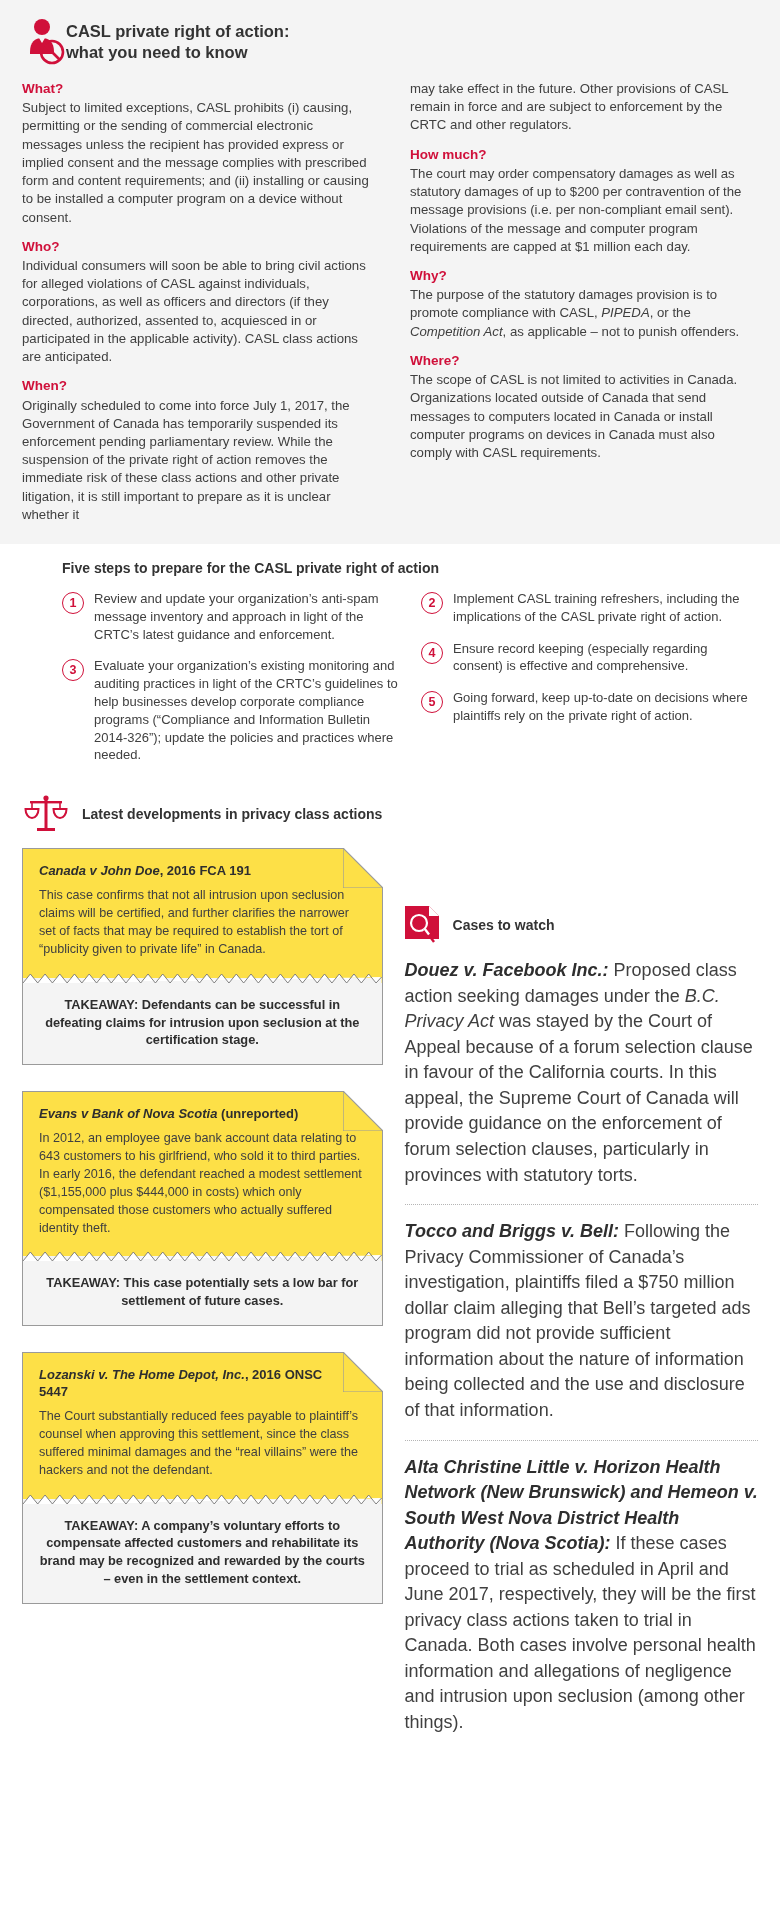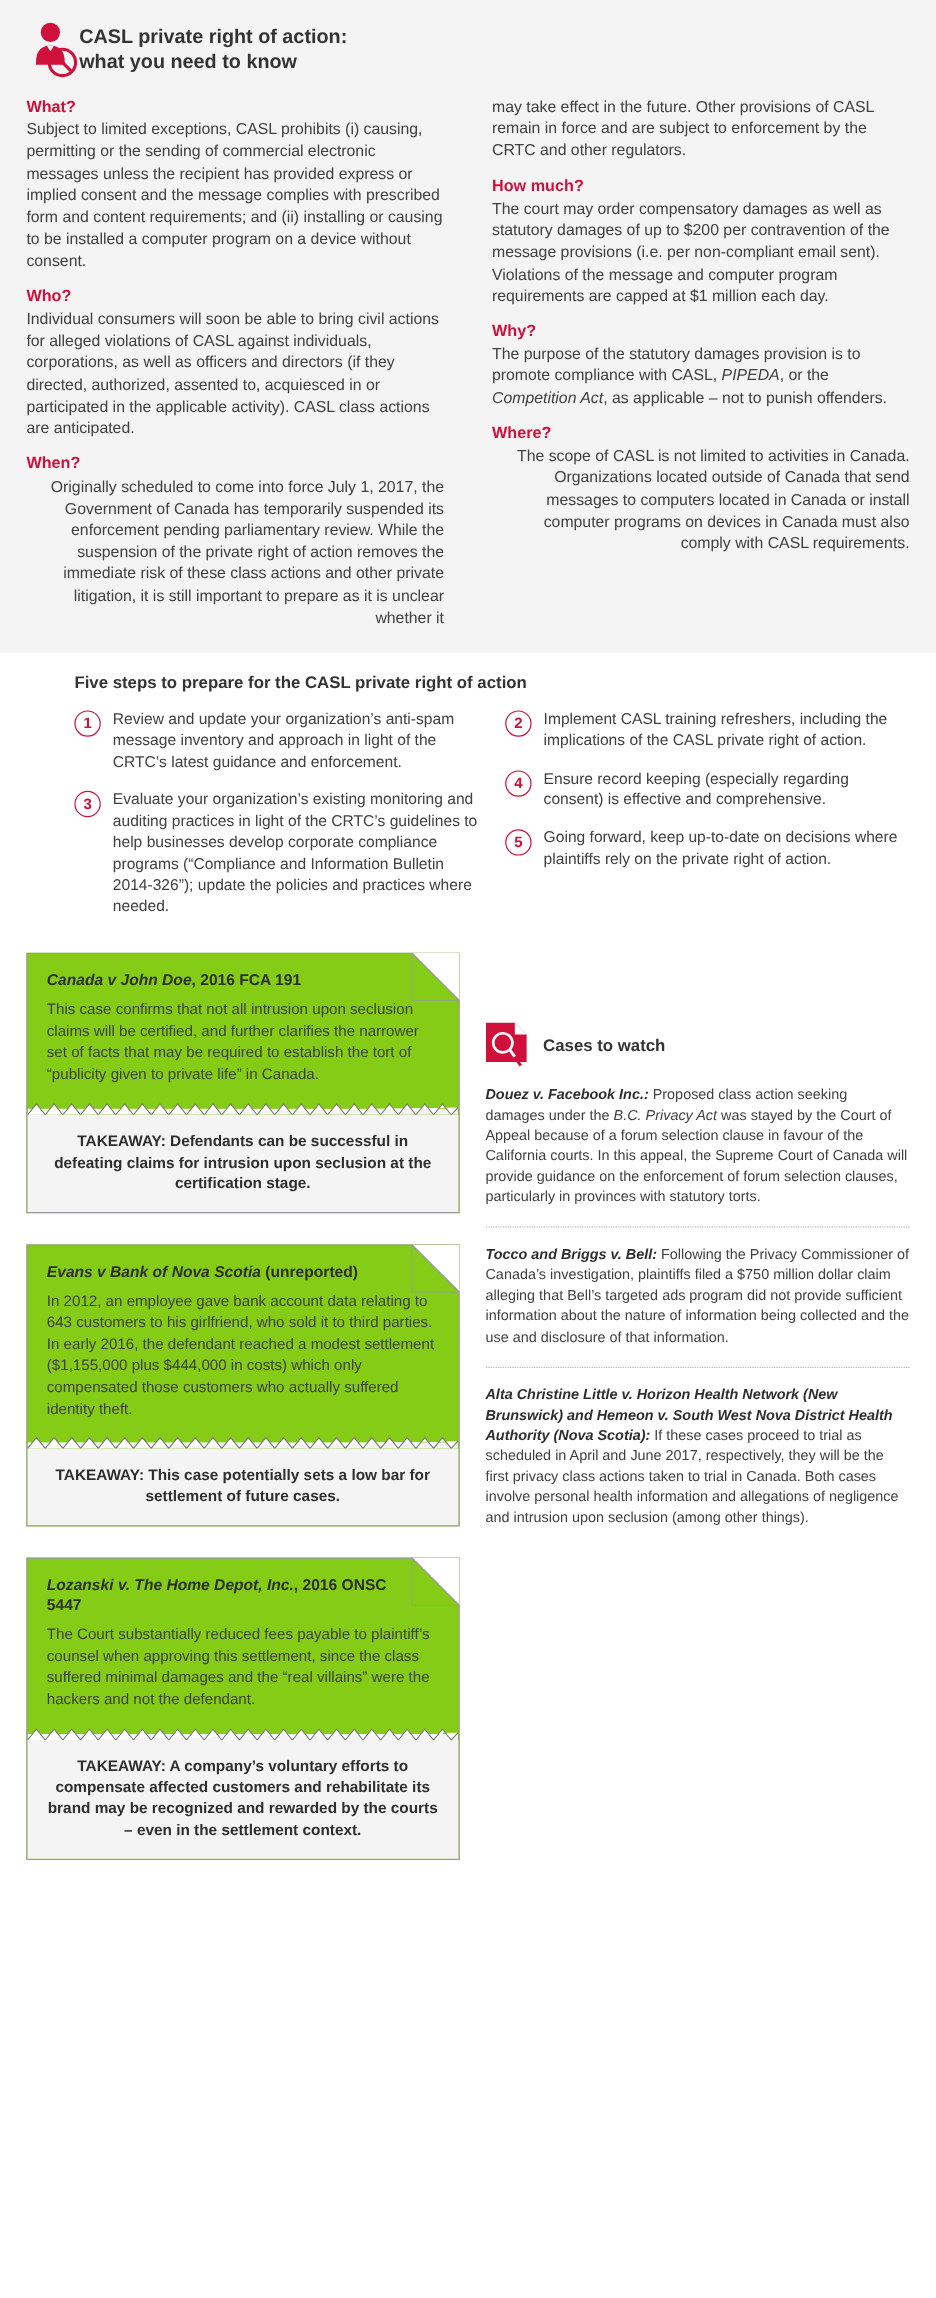--- a/index.html
+++ b/index.html
@@ -46,21 +46,21 @@
     margin: 0 0 1px 0;
     line-height: 1.35;
   }
   .qa-head.first { margin-top: 0; }
   .qa-body {
     font-size: 13.2px;
     line-height: 1.38;
     color: #404040;
     margin: 0 0 11px 0;
   }
-  .qa-body.tight { margin-bottom: 0; text-align: right; }
+  .qa-body.tight { margin-bottom: 0; }
   .qa-body i { }
 
   
   .steps-section {
     padding: 16px 22px 14px 22px;
     margin-left: 40px;
   }
   .section-title {
     font-size: 14px;
     font-weight: bold;
@@ -105,21 +105,21 @@
   .dev-title { font-size: 14px; font-weight: bold; color: #333333; }
 
   .dev-cols { display: flex; gap: 22px; }
   .dev-left { width: 50.5%; }
   .dev-right { width: 49.5%; padding-top: 58px; }
 
   
   .case-card {
     position: relative;
     border: 1px solid #9a9a9a;
-    background: #84cc16;
+    background: #fde047;
     margin-bottom: 26px;
   }
   .fold {
     position: absolute;
     top: -1px; right: -1px;
     width: 40px; height: 40px;
   }
   .case-body { padding: 14px 16px 14px 16px; }
   .case-title {
     font-size: 13px;
@@ -147,21 +147,21 @@
   }
 
   
   .watch-head {
     display: flex; align-items: center; gap: 14px;
     margin-bottom: 14px;
   }
   .doc-search-icon { width: 34px; height: 38px; flex: 0 0 34px; }
   .watch-title { font-size: 14px; font-weight: bold; color: #333333; }
   .watch-item {
-    font-size: 12px;
+    font-size: 18px;
     line-height: 1.42;
     color: #404040;
     padding: 14px 0 16px 0;
   }
   .watch-item.first { padding-top: 0; }
   .watch-item b { color: #2e2e2e; font-style: italic; }
   .watch-item i { font-style: italic; }
   .dotted {
     border-top: 1px dotted #b5b5b5;
   }
@@ -239,20 +239,33 @@
       <div class="step">
         <div class="step-num">5</div>
         <div class="step-text">Going forward, keep up-to-date on decisions where plaintiffs rely on the private right of action.</div>
       </div>
     </div>
   </div>
 </div>
 
 <div class="dev-section">
 
+  <div class="dev-head">
+    <svg class="scales-icon" viewBox="0 0 44 40">
+      <rect x="20.5" y="3" width="3" height="32" fill="#d0103a"></rect>
+      <rect x="13" y="34" width="18" height="3" fill="#d0103a"></rect>
+      <rect x="6" y="7" width="32" height="2.4" fill="#d0103a"></rect>
+      <circle cx="22" cy="4" r="2.6" fill="#d0103a"></circle>
+      <line x1="8" y1="8" x2="8" y2="15" stroke="#d0103a" stroke-width="1.6"></line>
+      <line x1="36" y1="8" x2="36" y2="15" stroke="#d0103a" stroke-width="1.6"></line>
+      <path d="M1.5 15 L14.5 15 A6.5 9 0 0 1 1.5 15 Z" fill="none" stroke="#d0103a" stroke-width="2"></path>
+      <path d="M29.5 15 L42.5 15 A6.5 9 0 0 1 29.5 15 Z" fill="none" stroke="#d0103a" stroke-width="2"></path>
+    </svg>
+    <div class="dev-title">Latest developments in privacy class actions</div>
+  </div>
 
   <div class="dev-cols">
 
     <div class="dev-left">
 
       <div class="case-card">
         <svg class="fold" viewBox="0 0 40 40">
           <polygon points="0,0 40,40 40,0" fill="#ffffff"></polygon>
           <polyline points="0,0 0,40 40,40" fill="none" stroke="#9a9a9a" stroke-width="1.2"></polyline>
           <line x1="0" y1="0" x2="40" y2="40" stroke="#9a9a9a" stroke-width="1.2"></line>

